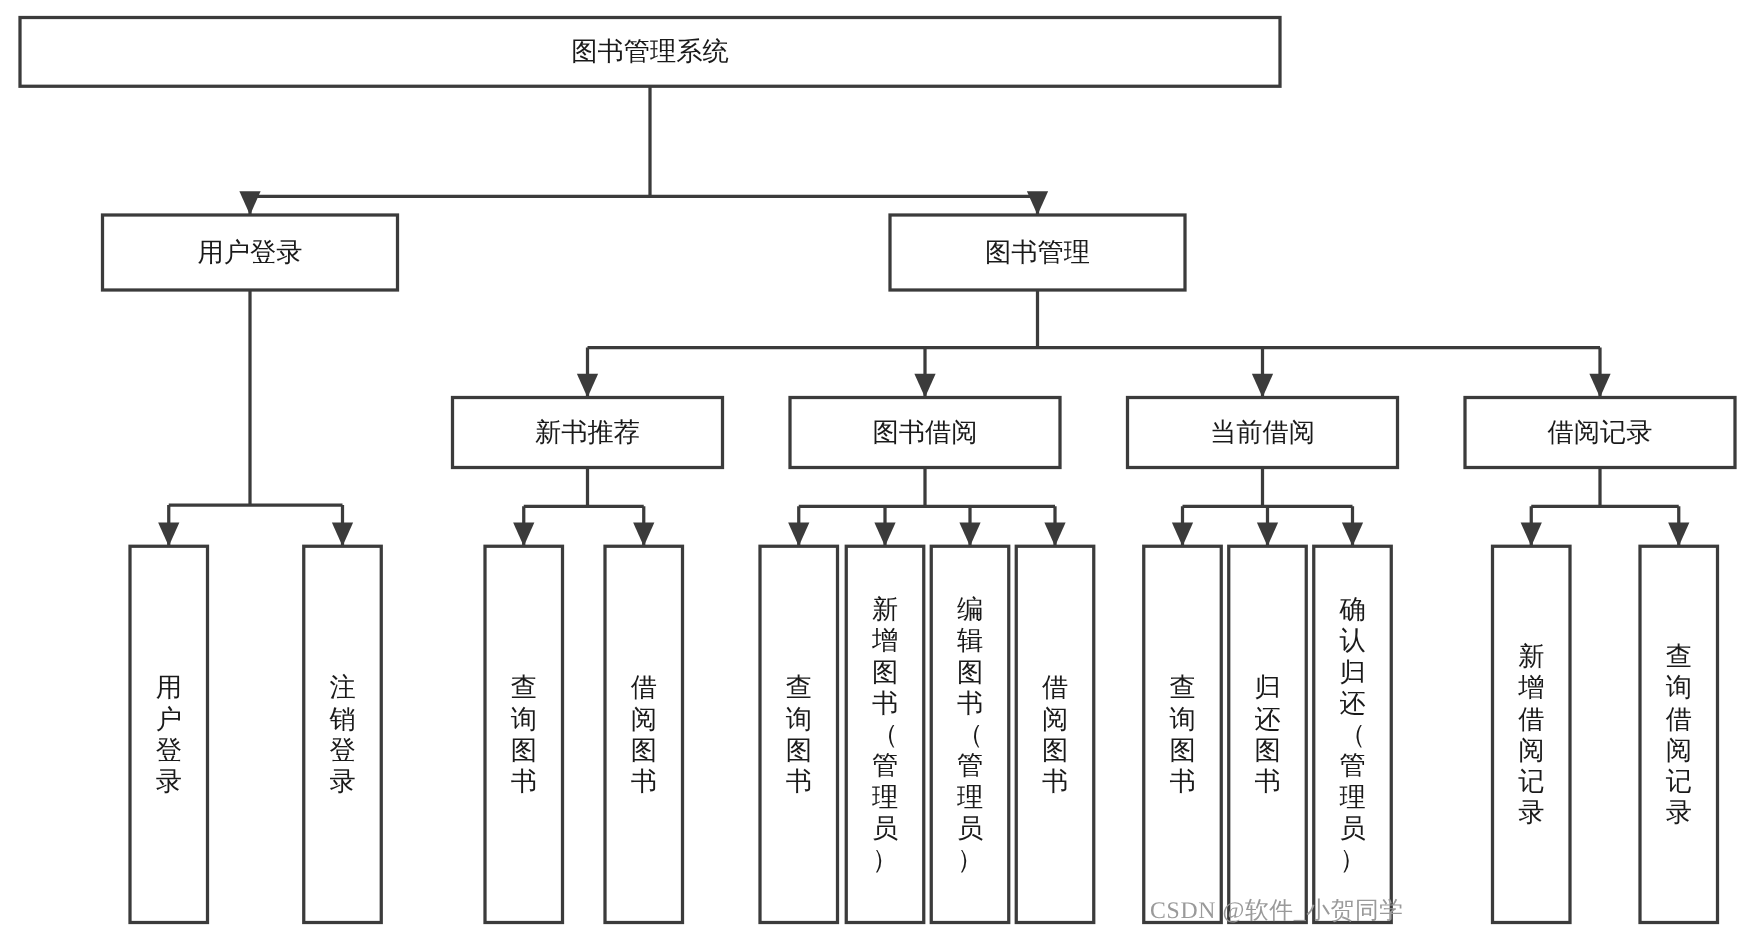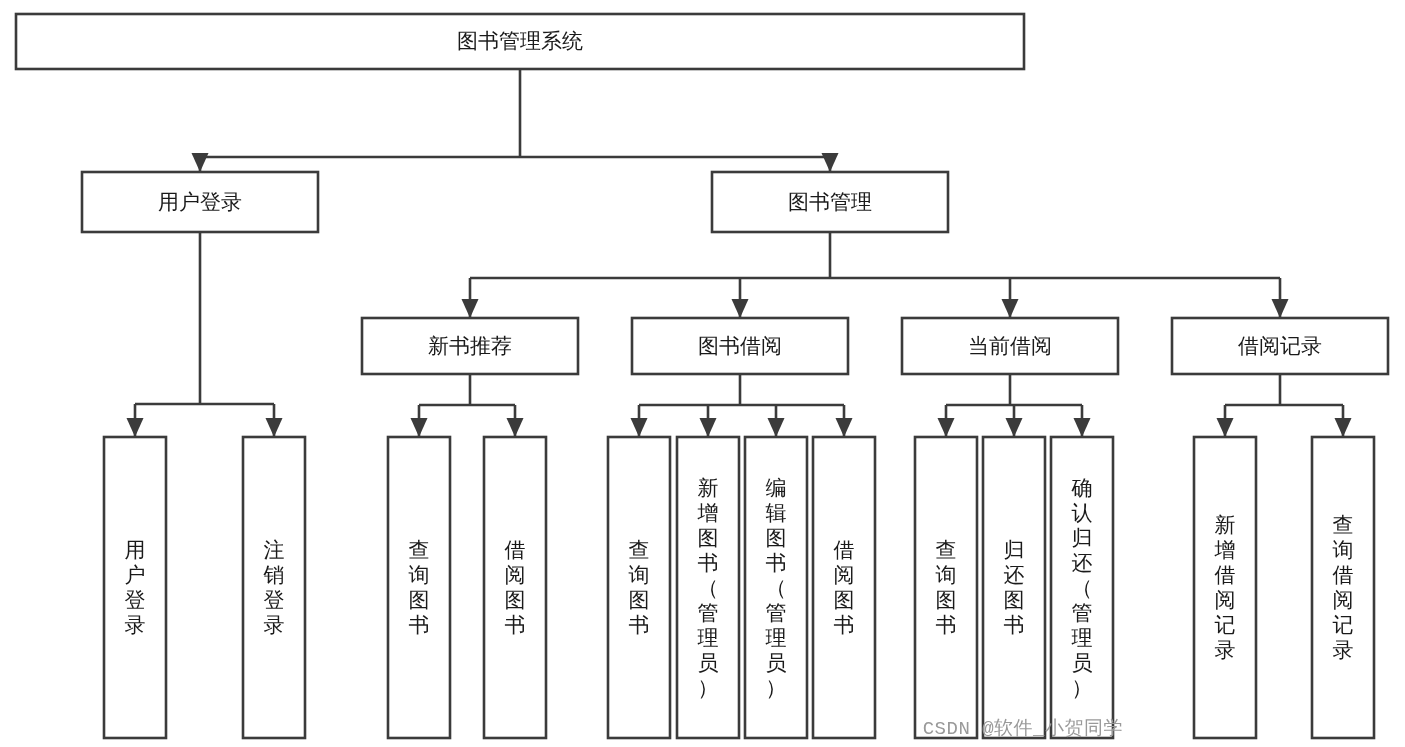--- a/index.html
+++ b/index.html
@@ -50,21 +50,21 @@
   .node-label-vertical {
     font-family: "Liberation Sans", "DejaVu Sans", sans-serif;
     fill: #1a1a1a;
     font-size: 21px;
     text-anchor: middle;
   }
   .watermark {
     position: absolute;
     right: 8px;
     bottom: 6px;
-    font-family: Liberation Mono, monospace;
+    font-family: Liberation Serif, serif;
     font-size: 19px;
     color: #9a9a9a;
     letter-spacing: 0.5px;
     white-space: nowrap;
     user-select: none;
   }
 </style>
 </head>
 <body>
 

